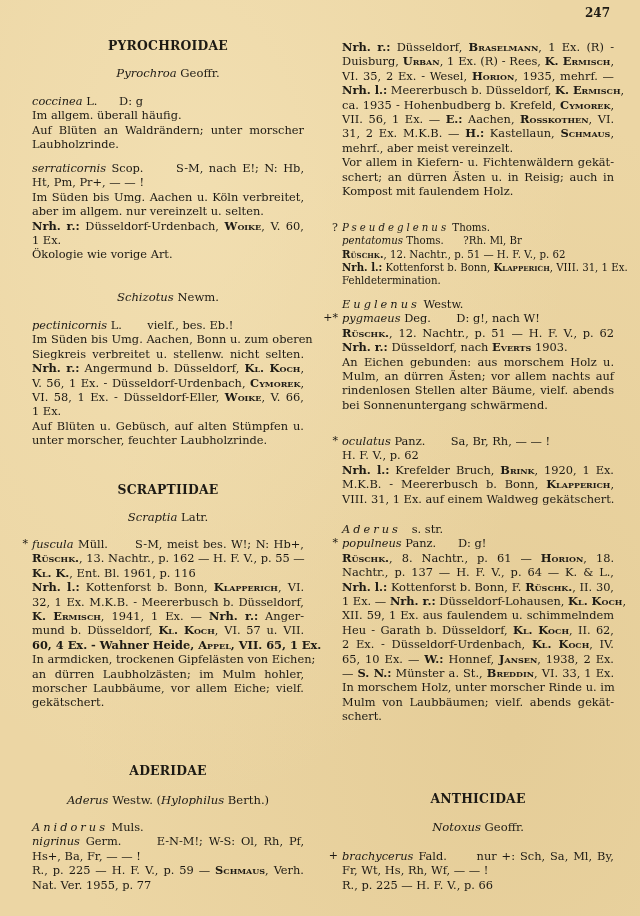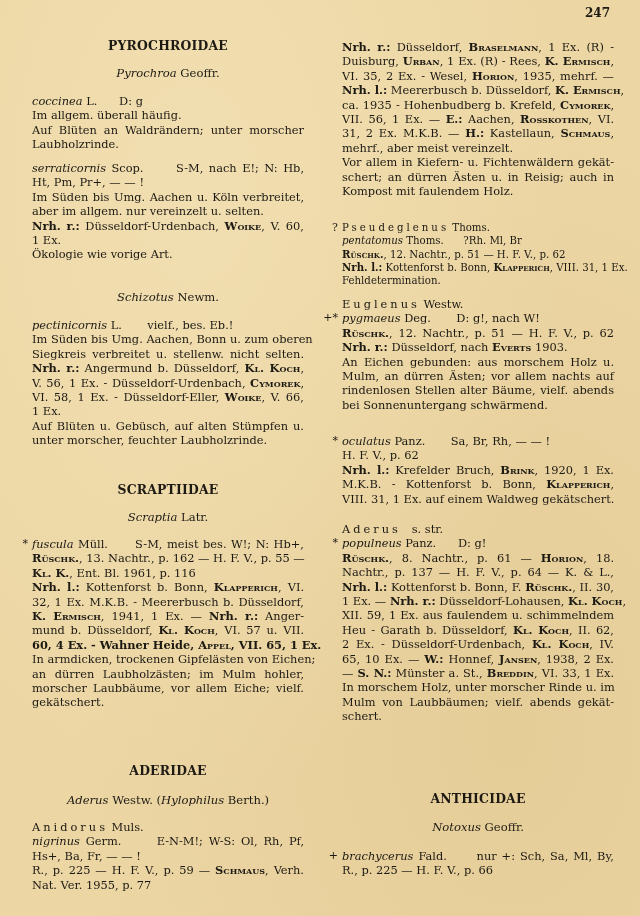--- a/index.html
+++ b/index.html
@@ -16,21 +16,21 @@
   .col { position: absolute; top: 0; }
   .col.left { left: 32px; width: 272px; }
   .col.right { left: 342px; width: 272px; }
   .block { position: absolute; left: 0; width: 272px; font-size: 11.4px; line-height: 14.4px; }
   .line { white-space: nowrap; display: block; text-align: justify; text-align-last: justify; }
   .line.last { text-align-last: left; }
   .small { font-size: 10.2px; line-height: 12.8px; }
   .family { position: absolute; left: 0; width: 272px; text-align: center; font-weight: bold; font-size: 12.4px; letter-spacing: 0.2px; }
   .genus { position: absolute; left: 0; width: 272px; text-align: center; font-size: 11.6px; }
   .genus i { font-style: italic; }
-  .spaced { letter-spacing: 3px; }
+  .spaced { letter-spacing: 3px; font-style: italic; }
   .mark { position: absolute; left: -26px; width: 22px; text-align: right; font-size: 11px; }
   i { font-style: italic; }
   b { font-weight: bold; }
   .sc { font-variant: small-caps; font-weight: bold; }
 </style>
 </head>
 <body>
 
 <div class="page-number">247</div>
 
@@ -136,21 +136,21 @@
     <span class="line">Mulm, an dürren Ästen; vor allem nachts auf</span>
     <span class="line">rindenlosen Stellen alter Bäume, vielf. abends</span>
     <span class="line last">bei Sonnenuntergang schwärmend.</span>
   </div>
 
   <div class="block" style="top: 434px; position: absolute;">
     <span class="mark" style="top:0">*</span>
     <span class="line last"><i>oculatus</i><span style="white-space:pre"> Panz.       Sa, Br, Rh, — — !</span></span>
     <span class="line last">H. F. V., p. 62</span>
     <span class="line"><b>Nrh. l.:</b><span> Krefelder Bruch, </span><span class="sc">Brink</span><span>, 1920, 1 Ex.</span></span>
-    <span class="line"><span>M.K.B. - Kottenforst b. Bonn, </span><span class="sc">Klapperich</span><span>,</span></span>
+    <span class="line"><span>M.K.B. - Meererbusch b. Bonn, </span><span class="sc">Klapperich</span><span>,</span></span>
     <span class="line last">VIII. 31, 1 Ex. auf einem Waldweg gekätschert.</span>
   </div>
 
   <div class="block" style="top: 522px; position: absolute;">
     <span class="line last"><span class="spaced">Aderus</span><span style="white-space:pre">   s. str.</span></span>
     <span class="mark" style="top:14px">*</span>
     <span class="line last"><i>populneus</i><span style="white-space:pre"> Panz.      D: g!</span></span>
     <span class="line"><span class="sc">Rüschk.</span><span>, 8. Nachtr., p. 61 — </span><span class="sc">Horion</span><span>, 18.</span></span>
     <span class="line">Nachtr., p. 137 — H. F. V., p. 64 — K. &amp; L.,</span>
     <span class="line"><b>Nrh. l.:</b><span> Kottenforst b. Bonn, F. </span><span class="sc">Rüschk.</span><span>, II. 30,</span></span>
@@ -164,15 +164,16 @@
     <span class="line">Mulm von Laubbäumen; vielf. abends gekät-</span>
     <span class="line last">schert.</span>
   </div>
 
   <div class="family" style="top:791px">ANTHICIDAE</div>
   <div class="genus" style="top:820px"><i>Notoxus</i> <span>Geoffr.</span></div>
 
   <div class="block" style="top: 849px; position: absolute;">
     <span class="mark" style="top:0">+</span>
     <span class="line"><i>brachycerus</i><span style="white-space:pre"> Fald.      nur +: Sch, Sa, Ml, By,</span></span>
+    <span class="line last">Fr, Wt, Hs, Rh, Wf, — — !</span>
     <span class="line last">R., p. 225 — H. F. V., p. 66</span>
   </div>
 </div>
 
 </body></html>

